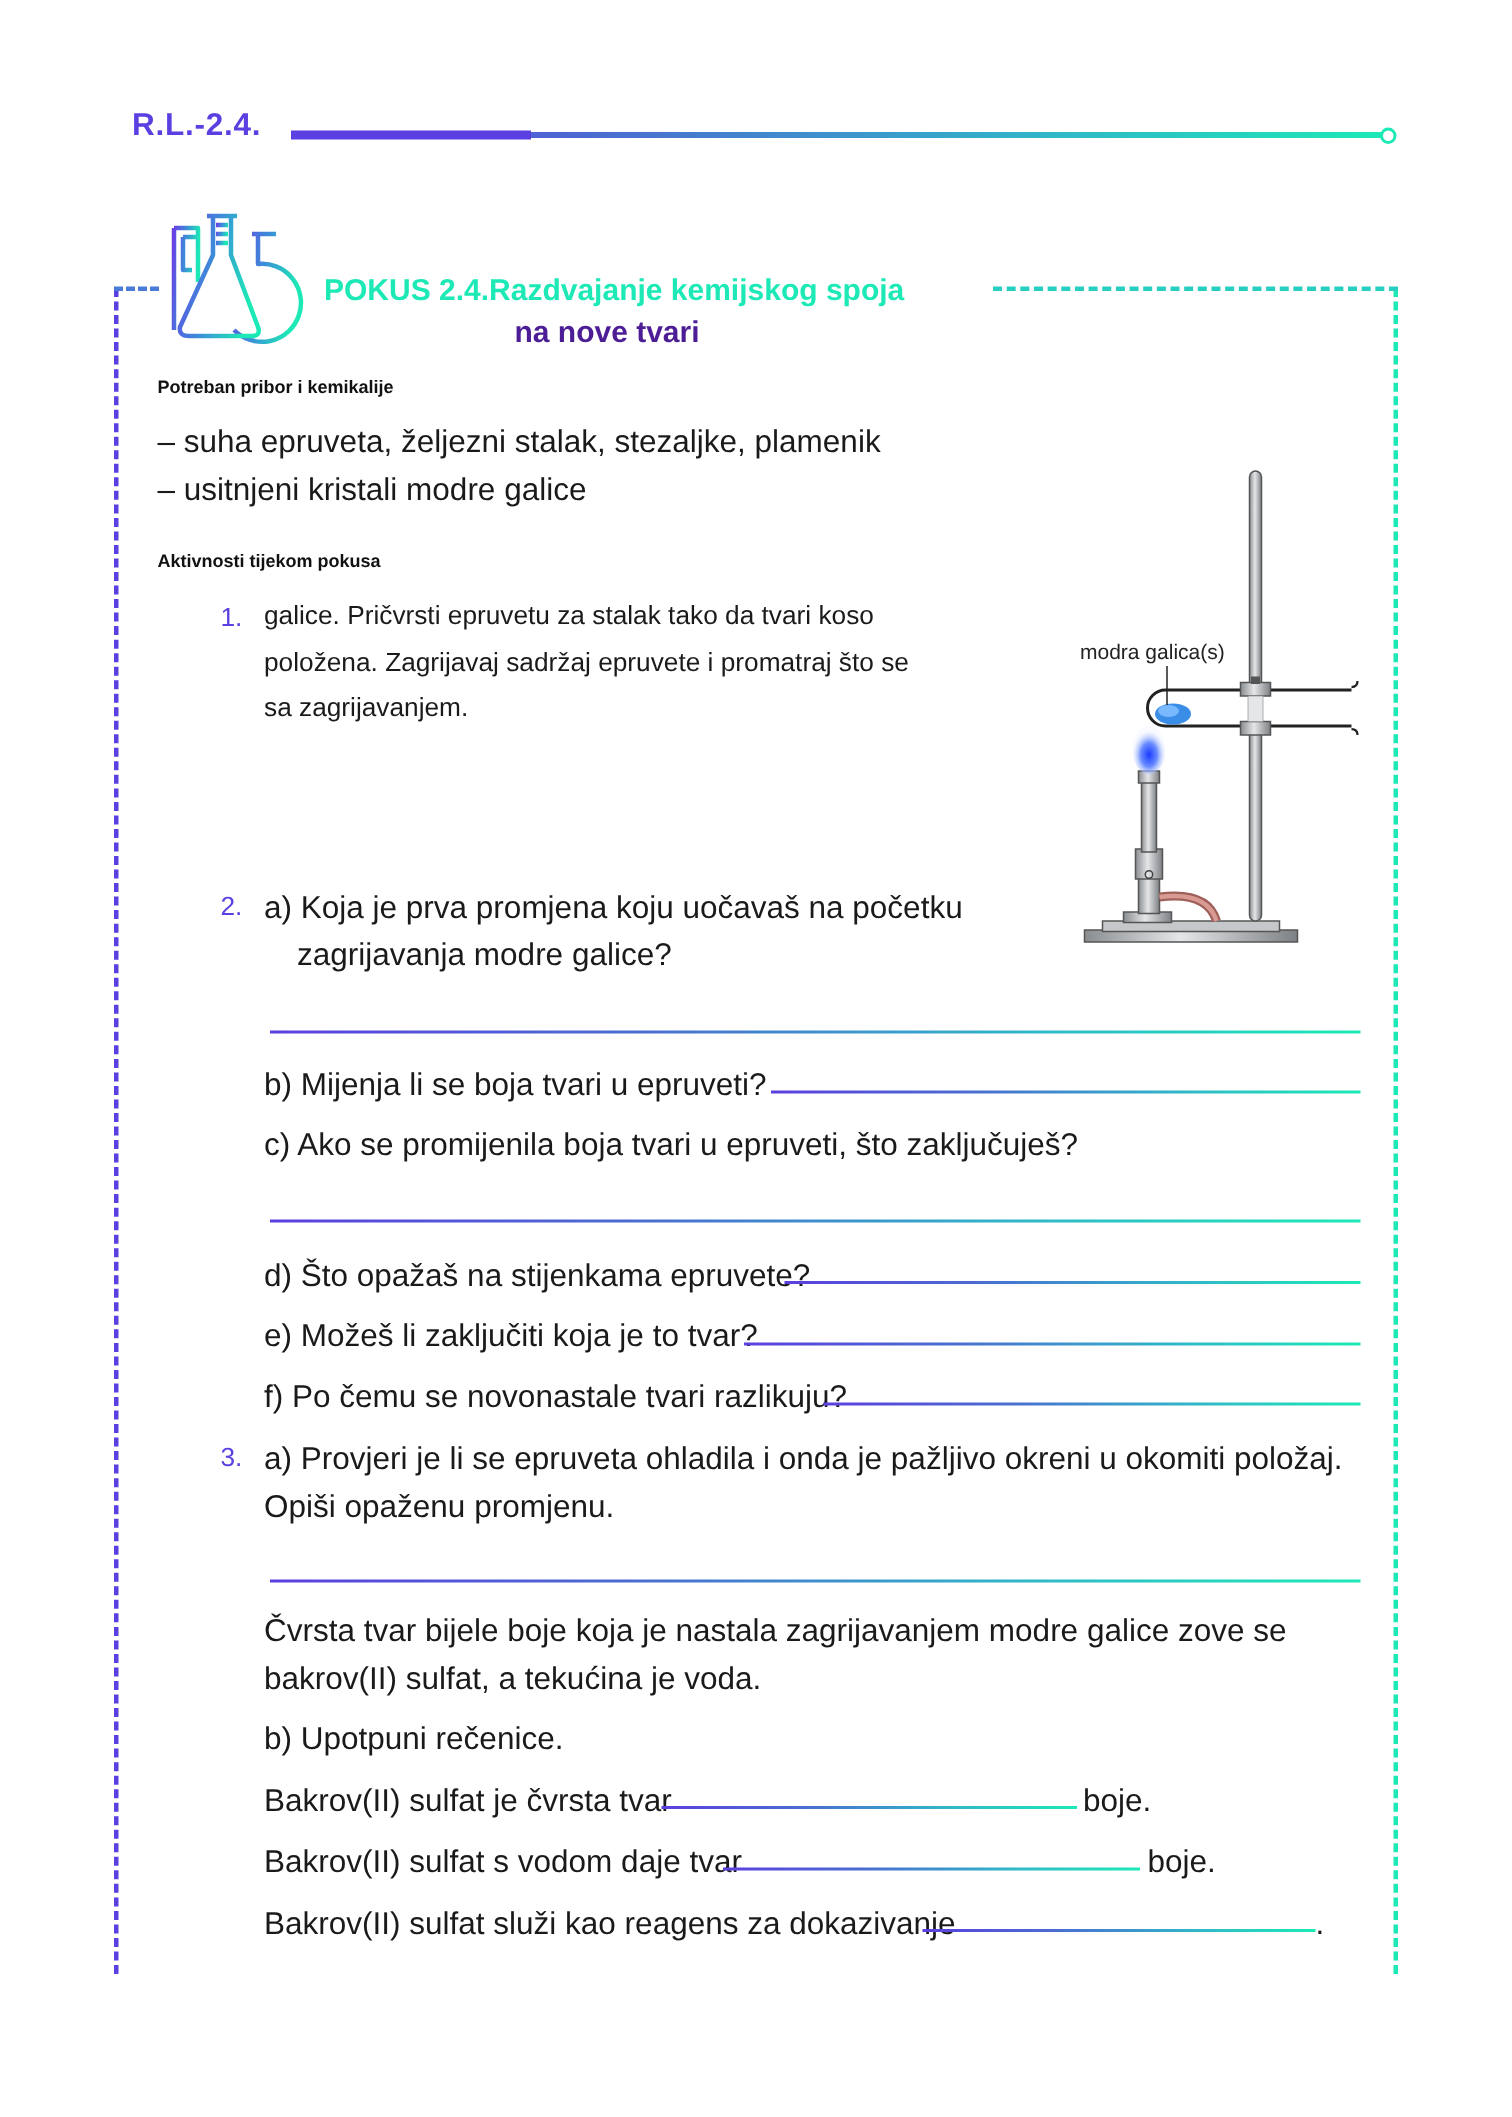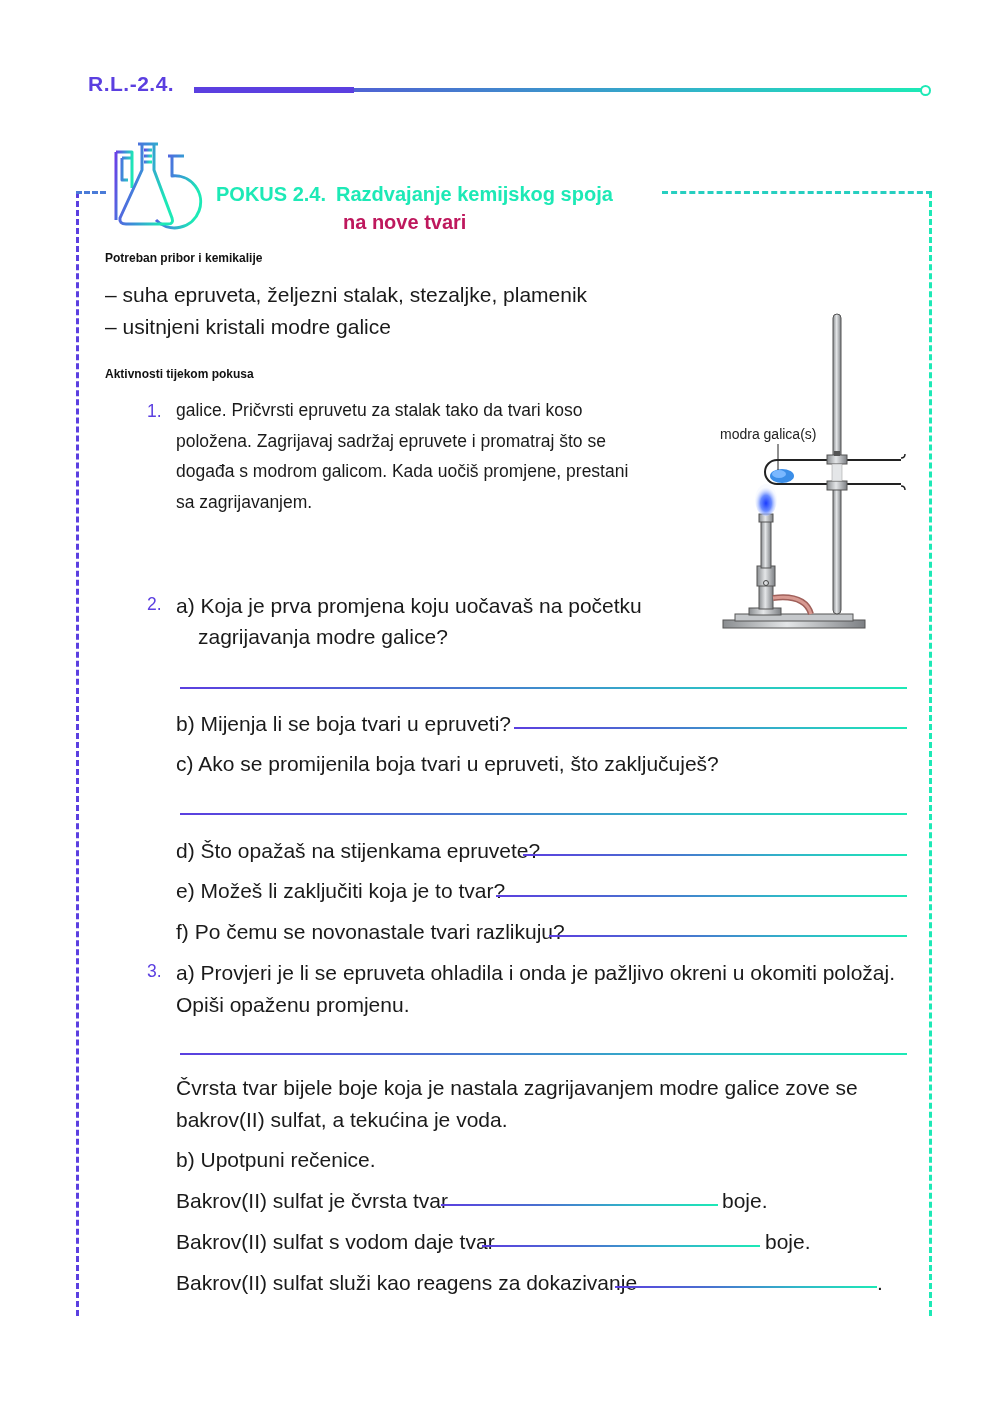--- a/index.html
+++ b/index.html
@@ -15,22 +15,22 @@
   
   .frame-left { left:76px; top:192px; width:0; height:1124px; border-left:3px dashed #5b3fe0; }
   .frame-right { left:929px; top:192px; width:0; height:1124px; border-left:3px dashed #1de9b6; }
   .frame-top-l { left:76px; top:191px; width:30px; height:0; border-top:3px dashed #4a7bd8; }
   .frame-top-r { left:662px; top:191px; width:270px; height:0;
                  border-top:3px dashed #26cfc0; }
 
   .icon-flask { left:110px; top:140px; width:96px; height:90px; }
 
   .title1 { left:216px; top:183px; font-size:20px; font-weight:bold; color:#1de9b6; white-space:nowrap; }
-  .title1 .num { margin-right:10px; }
-  .title2 { left:343px; top:211px; font-size:20px; font-weight:bold; color:#be185d; }
+  .title1 .num { }
+  .title2 { left:343px; top:211px; font-size:20px; font-weight:bold; color:#4c1d95; }
 
   .h { font-size:12px; font-weight:bold; color:#111; }
   .t { font-size:21px; color:#1a1a1a; white-space:nowrap; }
   .num-purple { color:#5b3fe0; font-size:17.5px; }
   .para { font-size:17.5px; line-height:30.5px; color:#1a1a1a; }
 
   .ans { height:2px; background:linear-gradient(90deg,#5b3fe0 0%,#4a6fd0 35%,#30b8c8 70%,#1de9b6 100%); }
 
   .apparatus { left:715px; top:308px; width:200px; height:330px; }
   .app-label { left:720px; top:426px; font-size:14px; color:#222; white-space:nowrap; }
@@ -80,21 +80,20 @@
 <div class="abs h" style="left:105px;top:251px;">Potreban pribor i kemikalije</div>
 <div class="abs t" style="left:105px;top:283px;">– suha epruveta, željezni stalak, stezaljke, plamenik</div>
 <div class="abs t" style="left:105px;top:315px;">– usitnjeni kristali modre galice</div>
 
 <div class="abs h" style="left:105px;top:367px;">Aktivnosti tijekom pokusa</div>
 
 <div class="abs num-purple" style="left:147px;top:401px;">1.</div>
 <div class="abs para" style="left:176px;top:395px;">
   <div>galice. Pričvrsti epruvetu za stalak tako da tvari koso</div>
   <div>položena. Zagrijavaj sadržaj epruvete i promatraj što se</div>
-  <div>događa s modrom galicom. Kada uočiš promjene, prestani</div>
   <div>sa zagrijavanjem.</div>
 </div>
 
 <div class="abs apparatus">
   <svg width="200" height="330" viewBox="0 0 200 330">
     <defs>
       <linearGradient id="metal" x1="0" y1="0" x2="1" y2="0">
         <stop offset="0" stop-color="#8a8d90"></stop>
         <stop offset="0.45" stop-color="#e4e6e8"></stop>
         <stop offset="1" stop-color="#7d8084"></stop>

